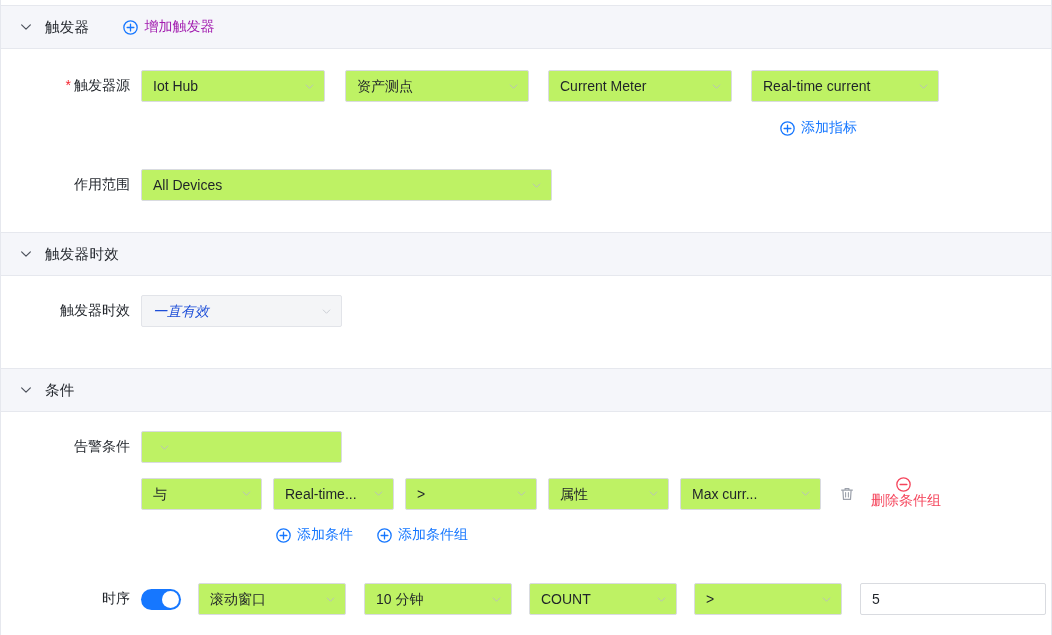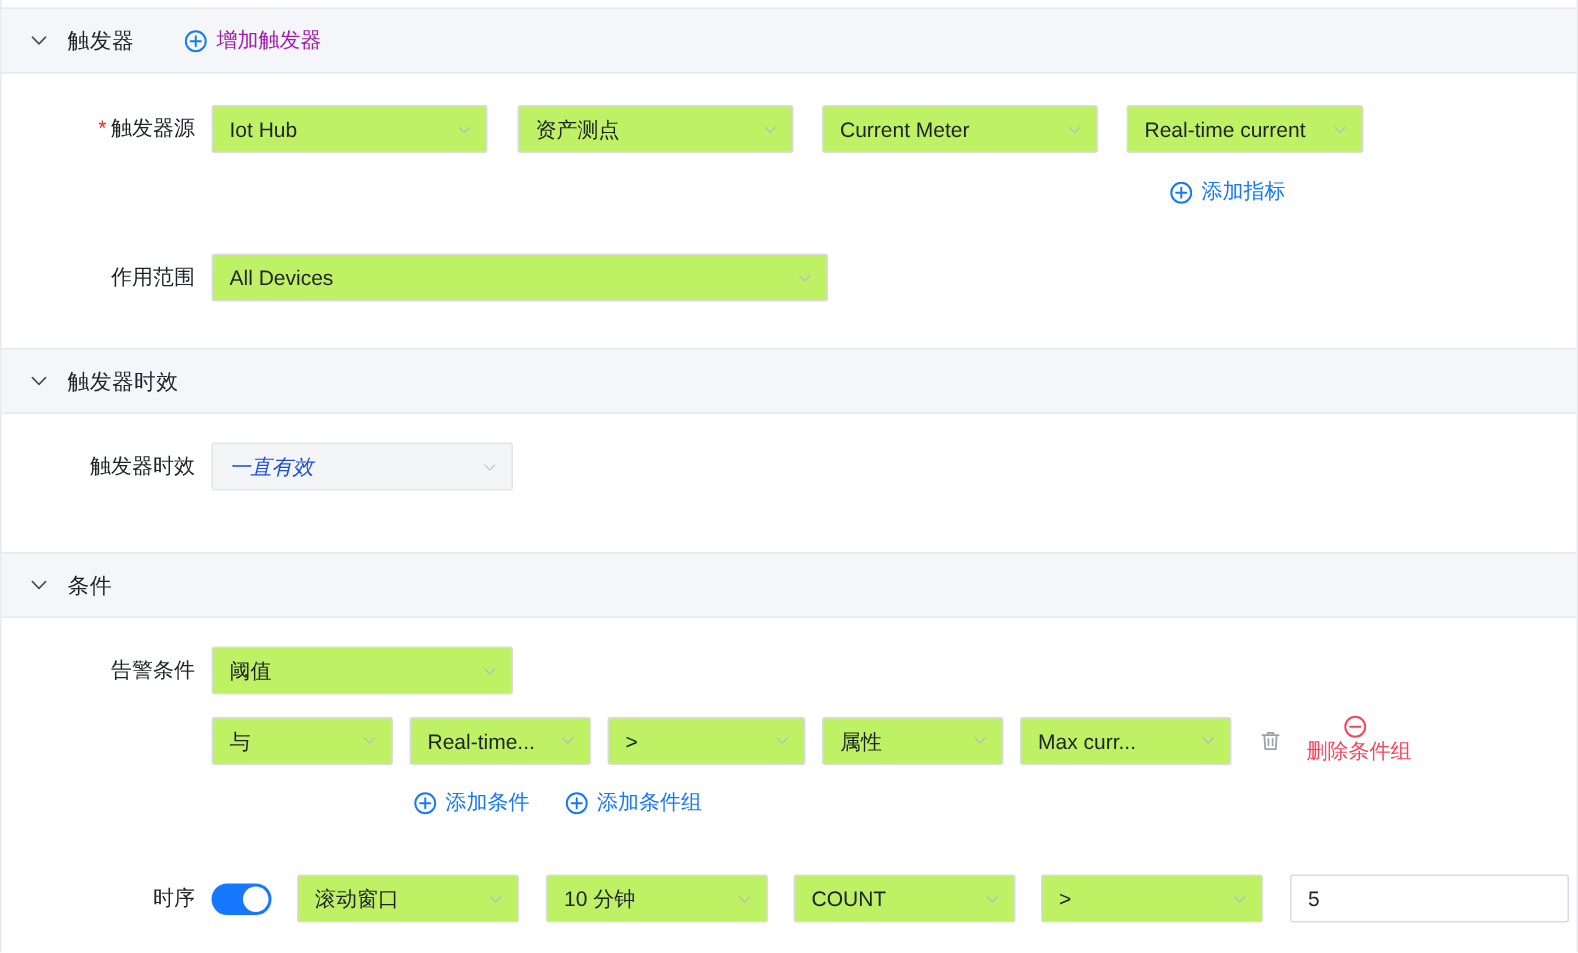--- a/index.html
+++ b/index.html
@@ -240,21 +240,21 @@
       <svg class="chev" viewBox="0 0 16 16">
           <path d="M3.2 5.8 L8 10.6 L12.8 5.8" stroke="currentColor" stroke-width="1.3" fill="none" stroke-linecap="round" stroke-linejoin="round"></path>
         </svg>
     </div>
     <div class="select" style="width:184px; margin-left:19px;">
       <span class="val">Current Meter</span>
       <svg class="chev" viewBox="0 0 16 16">
           <path d="M3.2 5.8 L8 10.6 L12.8 5.8" stroke="currentColor" stroke-width="1.3" fill="none" stroke-linecap="round" stroke-linejoin="round"></path>
         </svg>
     </div>
-    <div class="select" style="width:158px; margin-left:19px;">
+    <div class="select" style="width:188px; margin-left:19px;">
       <span class="val">Real-time current</span>
       <svg class="chev" viewBox="0 0 16 16">
           <path d="M3.2 5.8 L8 10.6 L12.8 5.8" stroke="currentColor" stroke-width="1.3" fill="none" stroke-linecap="round" stroke-linejoin="round"></path>
         </svg>
     </div>
   </div>
 
   <div class="abs" style="top:119px; left:779px;">
     <span class="link-btn">
       <svg class="plus-circle" viewBox="0 0 16 16">
@@ -295,21 +295,20 @@
   <div class="section-header" style="position:absolute; top:368px; left:0; right:0;">
     <svg class="caret" viewBox="0 0 16 16" fill="none">
       <path d="M3 5.5 L8 10.5 L13 5.5" stroke="currentColor" stroke-width="1.3" fill="none" stroke-linecap="round" stroke-linejoin="round"></path>
     </svg>
     <span class="section-title">条件</span>
   </div>
 
   <div class="form-row abs" style="top:431px; left:0; width:1052px;">
     <div class="field-label">告警条件</div>
     <div class="select" style="width:201px;">
-      <span class="val">阈值</span>
       <svg class="chev" viewBox="0 0 16 16">
           <path d="M3.2 5.8 L8 10.6 L12.8 5.8" stroke="currentColor" stroke-width="1.3" fill="none" stroke-linecap="round" stroke-linejoin="round"></path>
         </svg>
     </div>
   </div>
 
   <div class="form-row abs" style="top:477px; left:140px;">
     <div class="select" style="width:121px;">
       <span class="val">与</span>
       <svg class="chev" viewBox="0 0 16 16">

